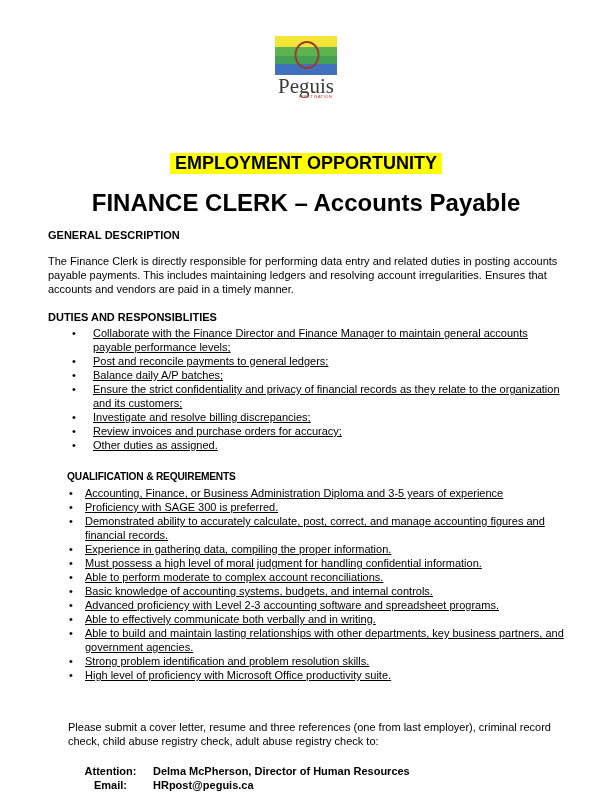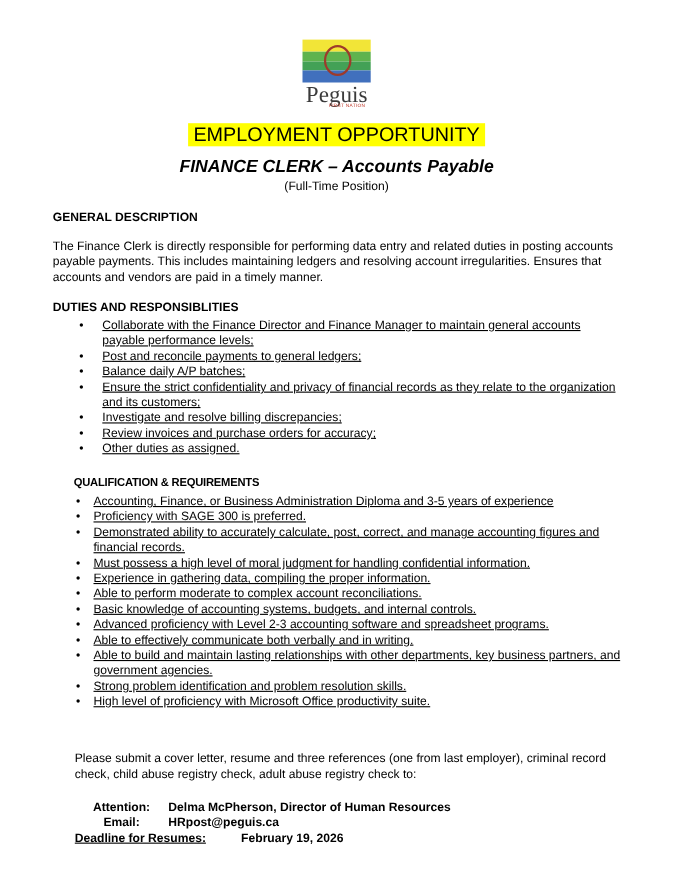--- a/index.html
+++ b/index.html
@@ -53,28 +53,28 @@
     letter-spacing: 0.4px;
     text-align: right;
     padding-right: 2px;
     margin-top: -2px;
   }
   
   .title-block { text-align: center; margin-top: 10px; }
   .banner {
     display: inline-block;
     font-size: 18px; line-height: 21px;
-    font-weight: normal;
+    font-weight: bold;
     padding: 0 5px;
+    margin-top: 41px;
   }
   .doc-title {
-    font-size: 16px; line-height: 22px;
+    font-size: 24px; line-height: 22px;
     font-weight: bold;
-    margin-top: 8px;
-    font-style: italic;
+    margin-top: 18px;
   }
   .doc-subtitle { font-size: 11px; line-height: 13px; margin-top: 1px; }
   
   .body-content { padding: 0 48px; }
   .sec-heading { font-weight: bold; margin-top: 14px; margin-bottom: 12px; }
   .para { margin-bottom: 4px; }
   ul.bullets { list-style: none; text-decoration: underline; }
   ul.bullets li { position: relative; padding-left: 45px; }
   ul.bullets li::before {
     content: "\2022";
@@ -116,21 +116,20 @@
       </div>
       <div class="wordmark">Peguis</div>
       <span class="wordmark-sub" style="color: rgb(192, 57, 43);">FIRST NATION</span>
     </div>
 
     <div class="title-block">
       <div>
         <span class="banner" style="background: rgb(255, 255, 0);">EMPLOYMENT OPPORTUNITY</span>
       </div>
       <div class="doc-title">FINANCE CLERK – Accounts Payable</div>
-      <div class="doc-subtitle">(Full-Time Position)</div>
     </div>
   </div>
 
   <div class="body-content">
 
     <div class="general-section">
       <div class="sec-heading">GENERAL DESCRIPTION</div>
       <div class="para">The Finance Clerk is directly responsible for performing data entry and related duties in posting accounts payable payments. This includes maintaining ledgers and resolving account irregularities. Ensures that accounts and vendors are paid in a timely manner.</div>
     </div>
 
@@ -146,22 +145,22 @@
           <li>Other duties as assigned.</li>
         </ul>
     </div>
 
     <div class="qual-section">
       <div class="qual-heading">QUALIFICATION &amp; REQUIREMENTS</div>
       <ul class="bullets">
           <li>Accounting, Finance, or Business Administration Diploma and 3-5 years of experience</li>
           <li>Proficiency with SAGE 300 is preferred.</li>
           <li>Demonstrated ability to accurately calculate, post, correct, and manage accounting figures and financial records.</li>
+          <li>Experience in gathering data, compiling the proper information.</li>
           <li>Must possess a high level of moral judgment for handling confidential information.</li>
-          <li>Experience in gathering data, compiling the proper information.</li>
           <li>Able to perform moderate to complex account reconciliations.</li>
           <li>Basic knowledge of accounting systems, budgets, and internal controls.</li>
           <li>Advanced proficiency with Level 2-3 accounting software and spreadsheet programs.</li>
           <li>Able to effectively communicate both verbally and in writing.</li>
           <li>Able to build and maintain lasting relationships with other departments, key business partners, and government agencies.</li>
           <li>Strong problem identification and problem resolution skills.</li>
           <li>High level of proficiency with Microsoft Office productivity suite.</li>
         </ul>
     </div>
 

